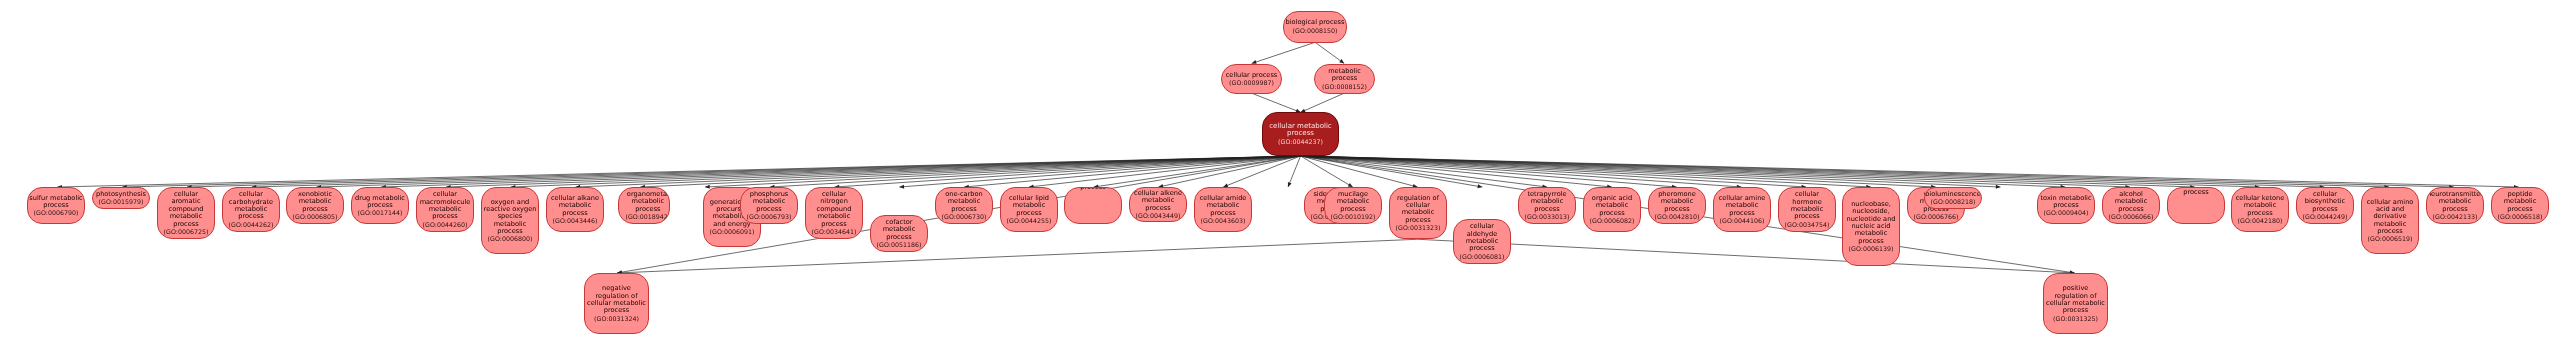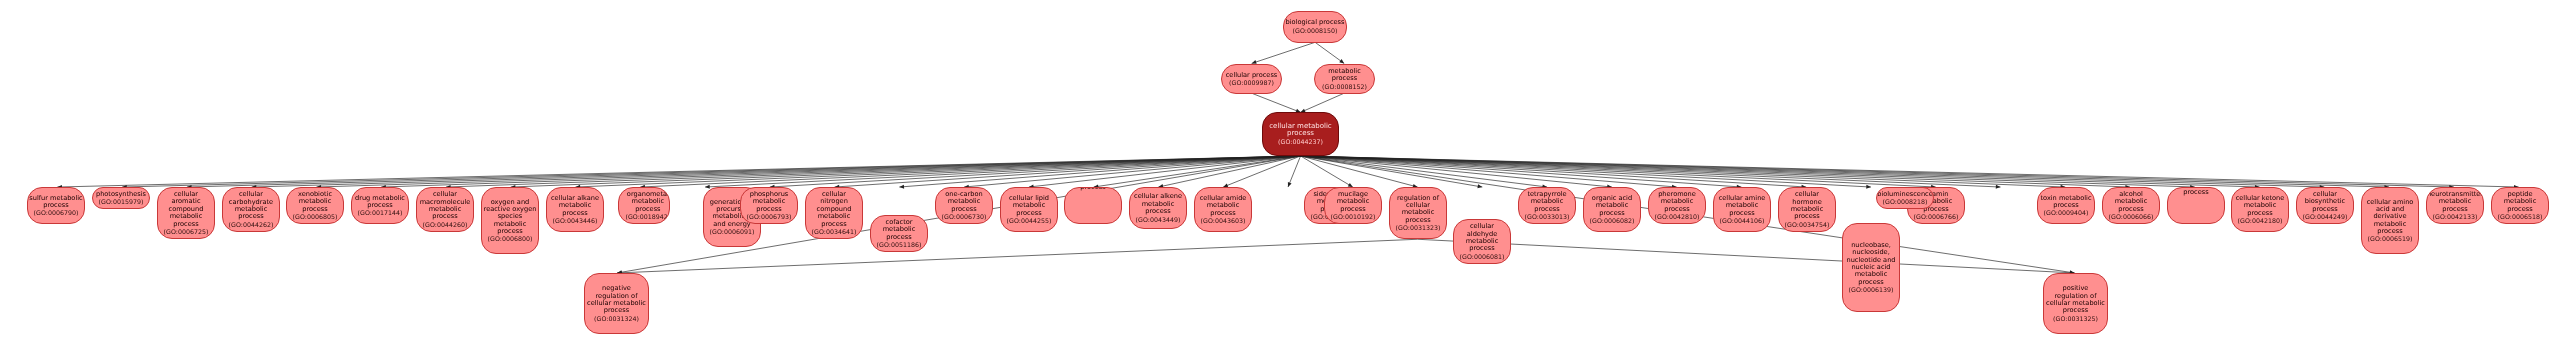--- a/index.html
+++ b/index.html
@@ -328,21 +328,21 @@
         <span class="goid">(GO:0006730)</span>
       </div>
       <div class="node" style="left: 1000px; top: 187px; width: 58px; height: 45px;">
         <span>cellular lipid metabolic process</span>
         <span class="goid">(GO:0044255)</span>
       </div>
       <div class="node" style="left: 1064px; top: 187px; width: 58px; height: 37px; gap: 43px;">
         <span>heterocycle metabolic process</span>
         <span class="goid">(GO:0046483)</span>
       </div>
-      <div class="node" style="left: 1129px; top: 187px; width: 58px; height: 42px;">
+      <div class="node" style="left: 1129px; top: 187px; width: 58px; height: 35px;">
         <span>cellular alkene metabolic process</span>
         <span class="goid">(GO:0043449)</span>
       </div>
       <div class="node" style="left: 1194px; top: 187px; width: 58px; height: 45px;">
         <span>cellular amide metabolic process</span>
         <span class="goid">(GO:0043603)</span>
       </div>
       <div class="node" style="left: 1304px; top: 187px; width: 58px; height: 37px;">
         <span>siderophore metabolic process</span>
         <span class="goid">(GO:0009237)</span>
@@ -372,29 +372,29 @@
         <span class="goid">(GO:0042810)</span>
       </div>
       <div class="node" style="left: 1713px; top: 187px; width: 58px; height: 45px;">
         <span>cellular amine metabolic process</span>
         <span class="goid">(GO:0044106)</span>
       </div>
       <div class="node" style="left: 1778px; top: 187px; width: 58px; height: 45px;">
         <span>cellular hormone metabolic process</span>
         <span class="goid">(GO:0034754)</span>
       </div>
-      <div class="node" style="left: 1842px; top: 187px; width: 58px; height: 89px; margin-top: 36px;">
+      <div class="node" style="left: 1842px; top: 187px; width: 58px; height: 79px;">
         <span>nucleobase, nucleoside, nucleotide and nucleic acid metabolic process</span>
         <span class="goid">(GO:0006139)</span>
       </div>
       <div class="node" style="left: 1907px; top: 187px; width: 58px; height: 37px;">
         <span>vitamin metabolic process</span>
         <span class="goid">(GO:0006766)</span>
       </div>
-      <div class="node" style="left: 1876px; top: 187px; width: 58px; height: 22px;">
+      <div class="node" style="left: 1924px; top: 187px; width: 58px; height: 22px;">
         <span>bioluminescence</span>
         <span class="goid">(GO:0008218)</span>
       </div>
       <div class="node" style="left: 2037px; top: 187px; width: 58px; height: 37px;">
         <span>toxin metabolic process</span>
         <span class="goid">(GO:0009404)</span>
       </div>
       <div class="node" style="left: 2102px; top: 187px; width: 58px; height: 37px;">
         <span>alcohol metabolic process</span>
         <span class="goid">(GO:0006066)</span>

